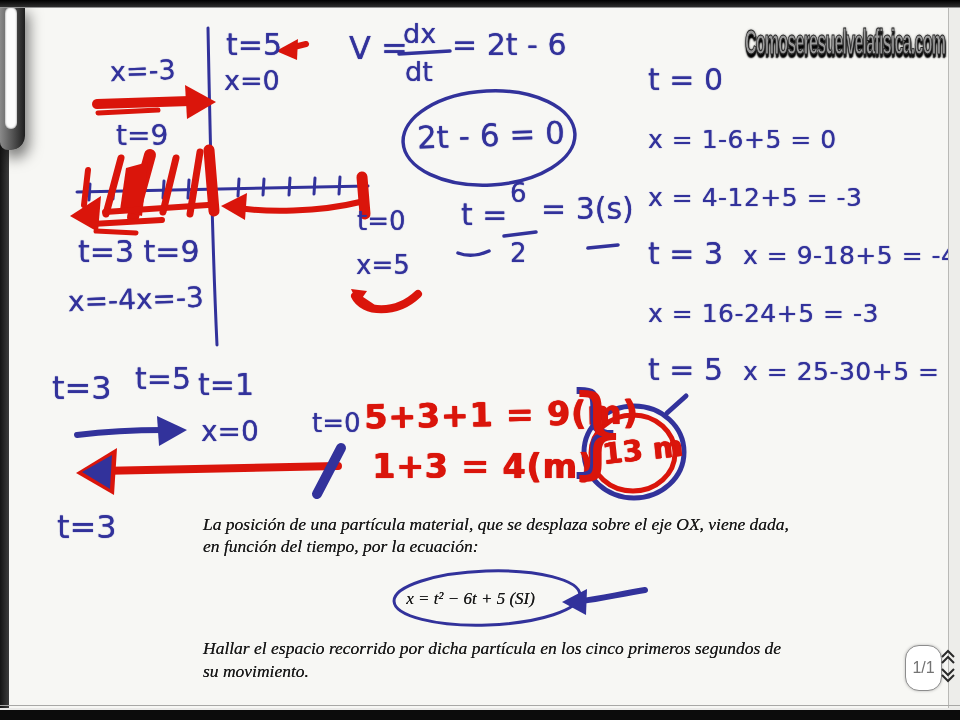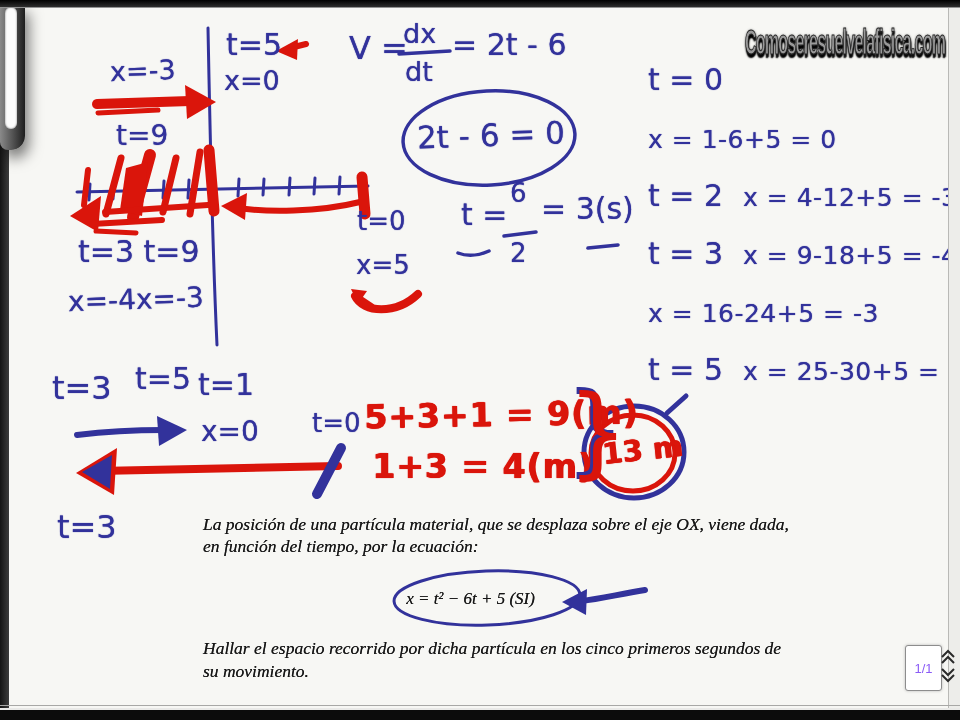--- a/index.html
+++ b/index.html
@@ -47,22 +47,22 @@
   .trow{display:flex;height:58px;align-items:flex-start;}
   .trow .tcell{width:95px;font-size:30px;color:var(--blue);text-shadow:0 0 1px currentColor;white-space:nowrap;}
   .trow .xcell{font-size:25px;padding-top:5px;color:var(--blue);text-shadow:0 0 1px currentColor;white-space:nowrap;letter-spacing:.5px;}
   
   .printed{position:absolute;font-family:"Liberation Serif",serif;font-weight:400;font-style:italic;
     color:#161616;z-index:3;text-shadow:0 0 .6px #333;}
   
   .inklayer{position:absolute;left:0;top:0;z-index:2;pointer-events:none;}
   
   .pager{position:absolute;left:905px;top:645px;width:35px;height:44px;background:#fff;
-    border:1px solid #8d8d8d;border-radius:3px;z-index:8;display:flex;align-items:center;justify-content:center;
-    font-family:"Liberation Sans",sans-serif;font-size:13px;color:#8b5cf6;box-shadow:0 0 3px rgba(0,0,0,.25);}
+    border:1px solid #8d8d8d;border-radius:14px;z-index:8;display:flex;align-items:center;justify-content:center;
+    font-family:"Liberation Sans",sans-serif;font-size:16px;color:#737373;box-shadow:0 0 3px rgba(0,0,0,.25);}
   .pager-icons{position:absolute;left:939px;top:648px;width:20px;height:40px;z-index:8;}
   .pager-icons svg{display:block;}
 </style>
 </head>
 <body>
 
 <div class="topbar"></div>
 <div class="leftbar"></div>
 <div class="scroll-widget">
   <div class="scroll-thumb"></div>
@@ -178,21 +178,20 @@
 <div class="hw" style="left:541px;top:194px;font-size:30px">= 3(s)</div>
 
 <div class="vtable">
   <div class="trow">
     <span class="tcell">t = 0</span>
   </div>
   <div class="trow">
     <span class="xcell">x = 1-6+5 = 0</span>
   </div>
   <div class="trow">
-    <span class="tcell">t = 2</span>
     <span class="xcell">x = 4-12+5 = -3</span>
   </div>
   <div class="trow">
     <span class="tcell">t = 3</span>
     <span class="xcell">x = 9-18+5 = -4</span>
   </div>
   <div class="trow">
     <span class="xcell">x = 16-24+5 = -3</span>
   </div>
   <div class="trow">

